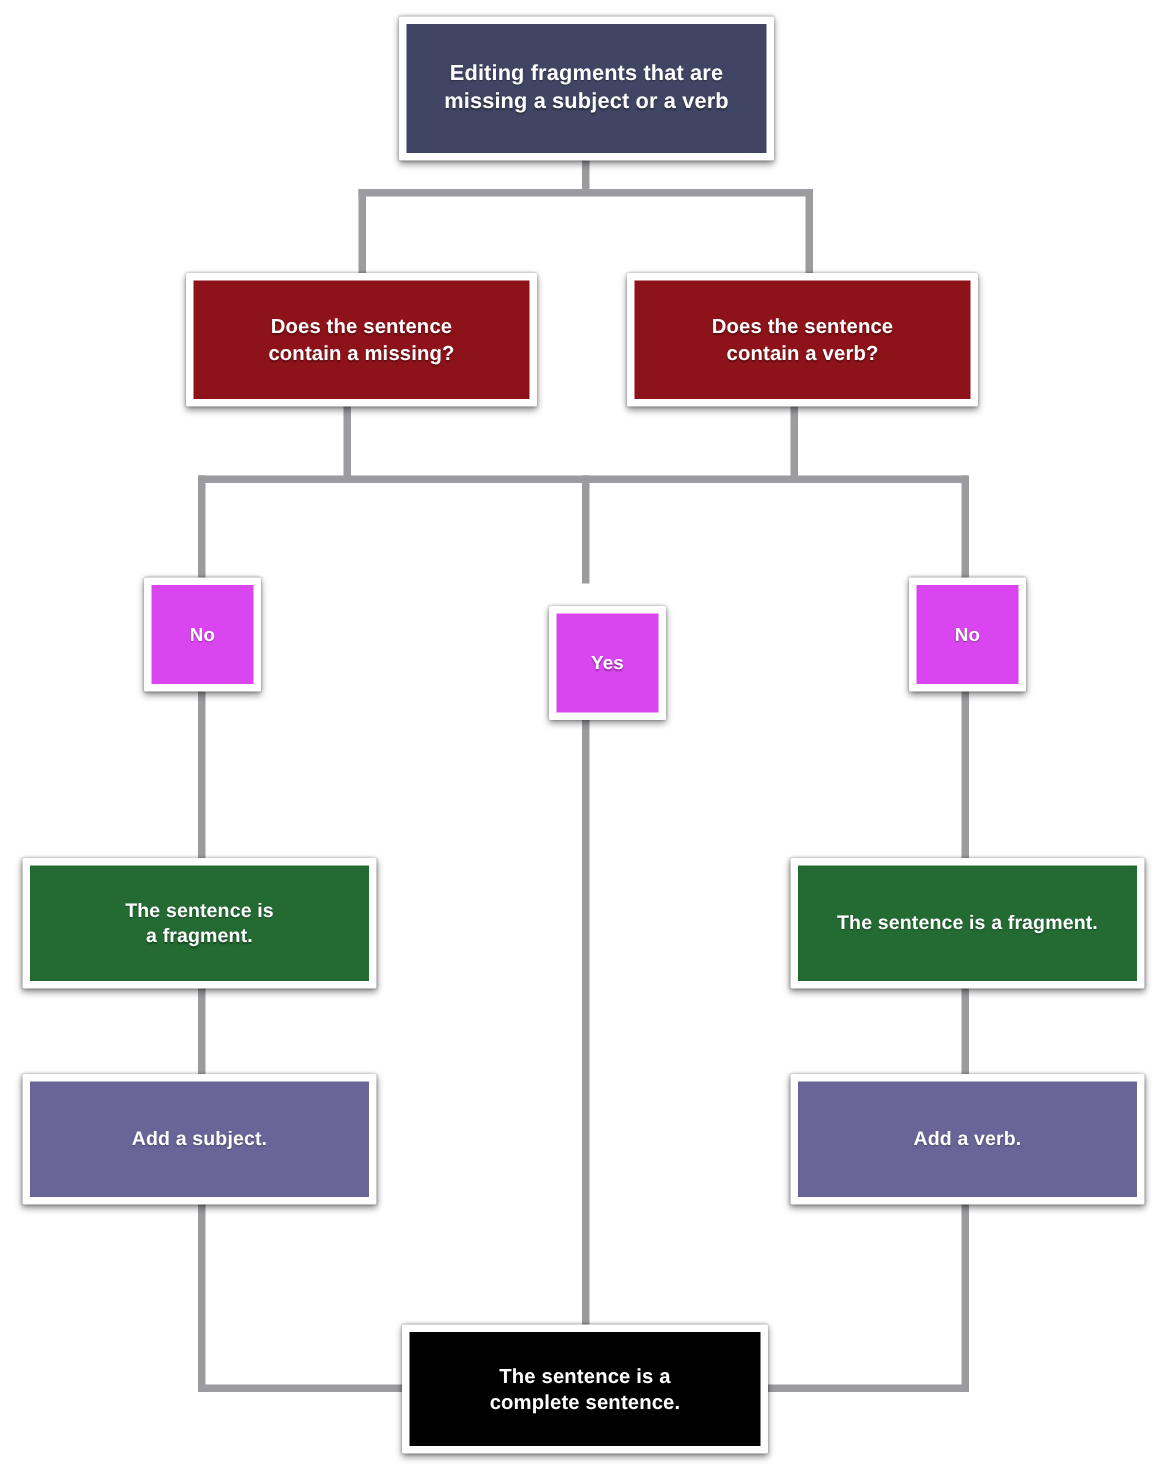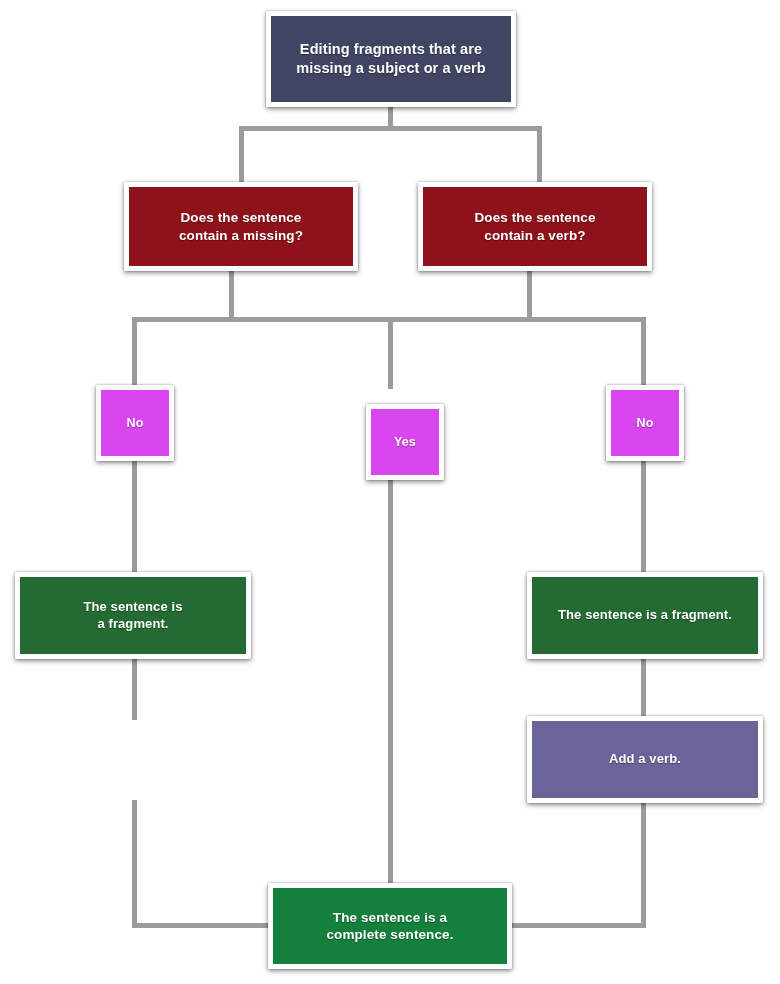--- a/index.html
+++ b/index.html
@@ -38,21 +38,21 @@
     text-shadow:0 1px 1px rgba(0,0,0,.35);
     padding:2px 8px;
   }
   .node .fill span{display:block;}
 
   .navy   .fill{background:#3f4562;}
   .red    .fill{background:#8e1219;}
   .orange .fill{background:#d946ef;}
   .green  .fill{background:#236b33;}
   .purple .fill{background:#6a6598;}
-  .gold   .fill{background:#15803d;}
+  .gold   .fill{background:#000000;}
 
   
   #n-title   {left:266px;top:11px; width:250px;height:96px;}
   #n-title   .fill{font-size:14.5px;}
 
   #n-q-subject{left:124px;top:182px;width:234px;height:89px;}
   #n-q-verb   {left:418px;top:182px;width:234px;height:89px;}
   .red .fill{font-size:13.5px;justify-content:center;}
 
   #n-no-left {left:96px; top:385px;width:78px;height:76px;}
@@ -154,20 +154,25 @@
       </div>
     </div>
   </div>
 
   <div class="node green" id="n-frag-right">
     <div class="fill">
       <span>The sentence is a fragment.</span>
     </div>
   </div>
 
+  <div class="node purple" id="n-add-subject">
+    <div class="fill">
+      <span>Add a subject.</span>
+    </div>
+  </div>
 
   <div class="node purple" id="n-add-verb">
     <div class="fill">
       <span>Add a verb.</span>
     </div>
   </div>
 
   <div class="node gold" id="n-complete">
     <div class="fill">
       <div>

